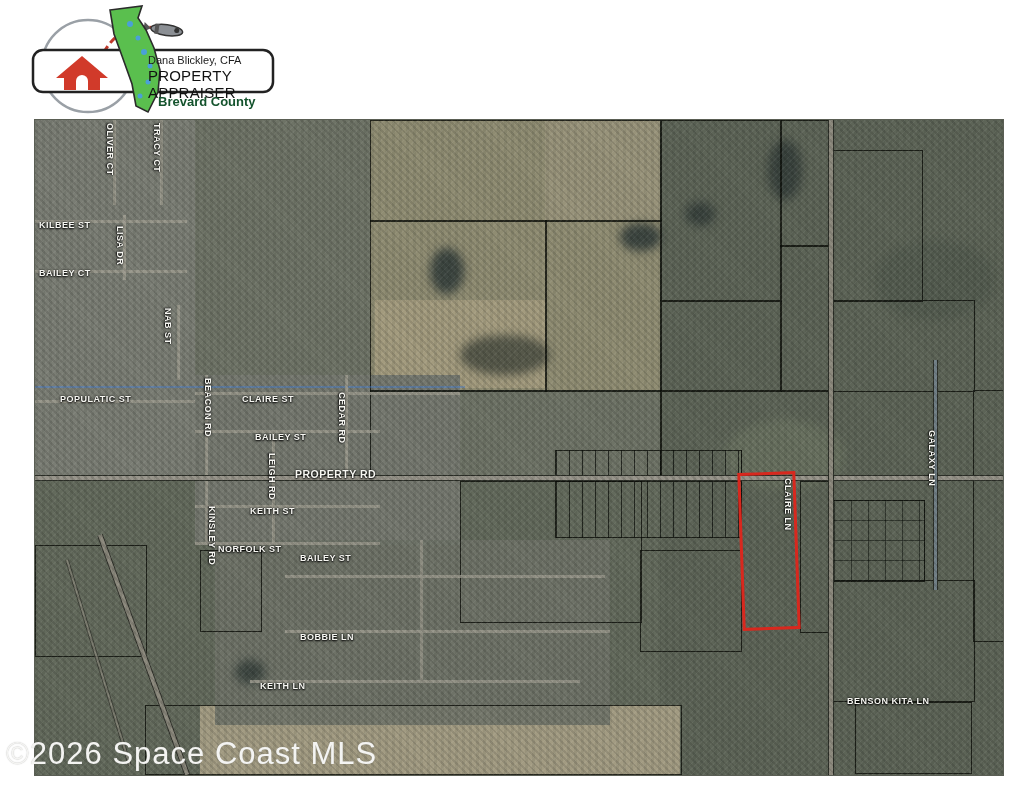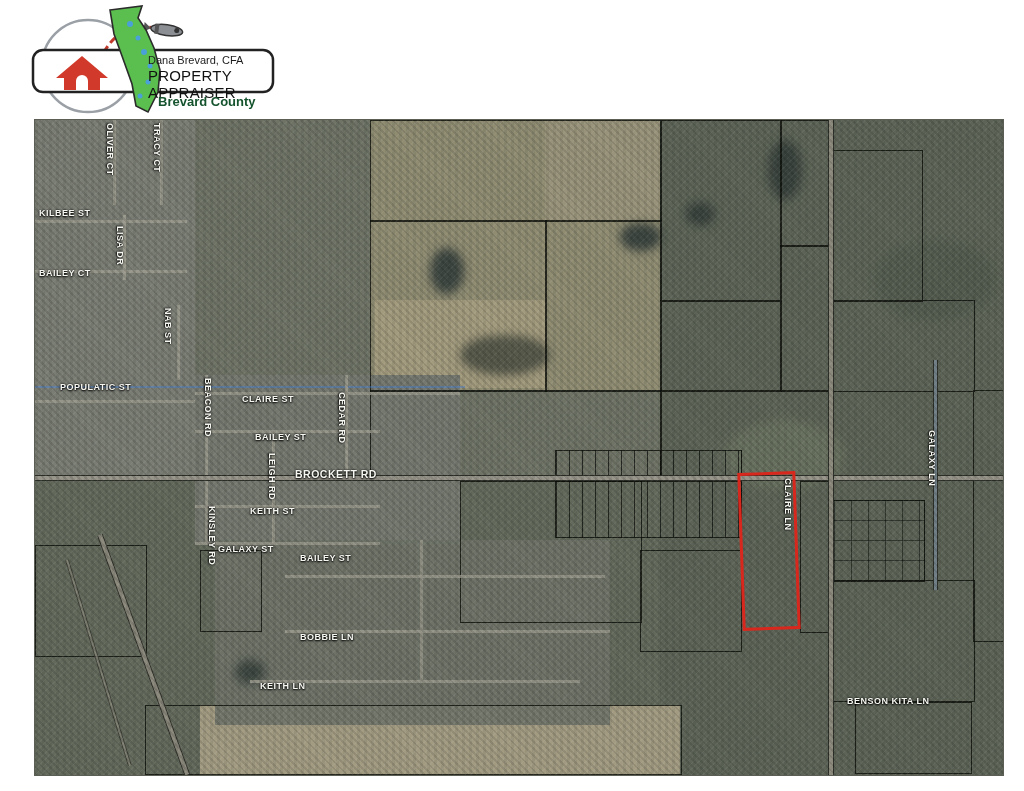--- a/index.html
+++ b/index.html
@@ -75,21 +75,21 @@
       <g>
         <path d="M84,6 L116,2 L112,14 L120,26 L128,44 L134,66 L132,88 L122,108 L110,102 L106,80 L96,52 L88,30 Z" fill="#5abf4e" stroke="#2b2b2b" stroke-width="1.6"></path>
         <circle cx="104" cy="20" r="3" fill="#4aa0d8"></circle>
         <circle cx="112" cy="34" r="2.5" fill="#4aa0d8"></circle>
         <circle cx="118" cy="48" r="3" fill="#4aa0d8"></circle>
         <circle cx="124" cy="62" r="2.5" fill="#4aa0d8"></circle>
         <circle cx="122" cy="78" r="2.5" fill="#4aa0d8"></circle>
         <circle cx="114" cy="92" r="2.5" fill="#4aa0d8"></circle>
       </g>
     </svg>
-    <div class="logo-line1">Dana Brevard, CFA</div>
+    <div class="logo-line1">Dana Blickley, CFA</div>
     <div class="logo-line2">PROPERTY APPRAISER</div>
     <div class="logo-line3">Brevard County</div>
   </div>
 
   <div id="map">
 
     <div class="zone" style="left:625px;top:0;width:343px;height:655px;background:#5d6457;"></div>
     <div class="zone" style="left:0;top:361px;width:625px;height:294px;background:#636a5c;"></div>
     <div class="zone" style="left:335px;top:0;width:290px;height:270px;background:#8f8c72;"></div>
     <div class="zone" style="left:340px;top:180px;width:170px;height:88px;background:#a39b7e;"></div>
@@ -157,37 +157,38 @@
     <div class="road-h" style="left:0;top:355px;width:968px;"></div>
     <div class="road-v" style="left:793px;top:0;height:655px;"></div>
     <div class="road-v" style="left:898px;top:240px;height:230px;width:3px;background:#6f7d84;"></div>
     <div class="road-v" style="left:62px;top:415px;height:255px;transform:rotate(-20deg);transform-origin:top center;"></div>
     <div class="road-v" style="left:30px;top:440px;height:215px;width:2px;transform:rotate(-17deg);transform-origin:top center;opacity:.7;"></div>
 
     <div class="tex"></div>
 
     <div class="lbl lblv" style="left:80px;top:3px;">OLIVER CT</div>
     <div class="lbl lblv" style="left:127px;top:3px;">TRACY CT</div>
-    <div class="lbl" style="left:4px;top:88px;">KILBEE ST</div>
+    <div class="lbl" style="left:4px;top:100px;">KILBEE ST</div>
     <div class="lbl" style="left:4px;top:148px;">BAILEY CT</div>
     <div class="lbl lblv" style="left:90px;top:106px;">LISA DR</div>
     <div class="lbl lblv" style="left:138px;top:188px;">NAB ST</div>
-    <div class="lbl" style="left:25px;top:262px;">POPULATIC ST</div>
+    <div class="lbl" style="left:25px;top:274px;">POPULATIC ST</div>
     <div class="lbl" style="left:207px;top:274px;">CLAIRE ST</div>
     <div class="lbl lblv" style="left:178px;top:258px;">BEACON RD</div>
     <div class="lbl lblv" style="left:312px;top:272px;">CEDAR RD</div>
     <div class="lbl" style="left:220px;top:312px;">BAILEY ST</div>
     <div class="lbl lblv" style="left:242px;top:333px;">LEIGH RD</div>
-    <div class="lbl lbl-big" style="left:260px;top:348px;">BROCKETT RD</div>
+    <div class="lbl lbl-big" style="left:260px;top:348px;">PROPERTY RD</div>
     <div class="lbl" style="left:215px;top:386px;">KEITH ST</div>
     <div class="lbl lblv" style="left:182px;top:386px;">KINSLEY RD</div>
-    <div class="lbl" style="left:183px;top:424px;">GALAXY ST</div>
+    <div class="lbl" style="left:183px;top:424px;">NORFOLK ST</div>
     <div class="lbl" style="left:265px;top:433px;">BAILEY ST</div>
     <div class="lbl" style="left:265px;top:512px;text-align:center;">BOBBIE LN</div>
     <div class="lbl" style="left:225px;top:561px;">KEITH LN</div>
     <div class="lbl lblv" style="left:758px;top:358px;">CLAIRE LN</div>
     <div class="lbl lblv" style="left:902px;top:310px;">GALAXY LN</div>
     <div class="lbl" style="left:812px;top:576px;">BENSON KITA LN</div>
 
     <div id="red-parcel"></div>
   </div>
 
+  <div id="watermark">©2026 Space Coast MLS</div>
 </div>
 
 </body></html>

